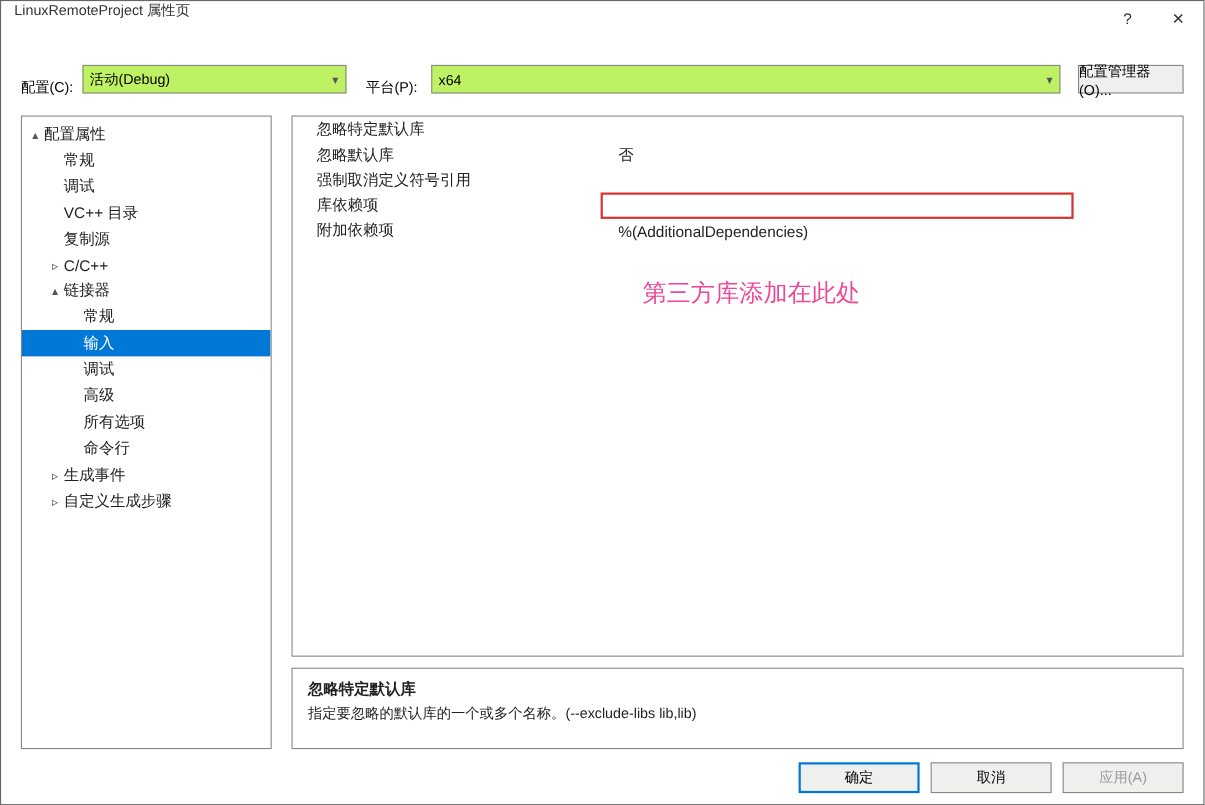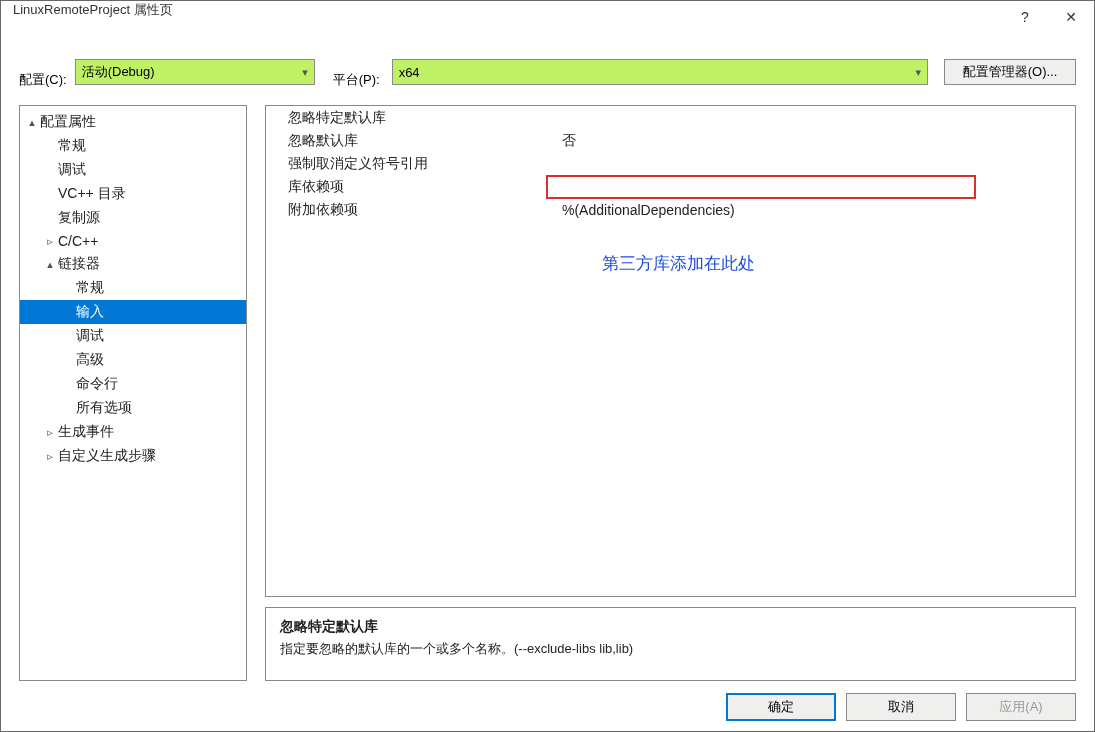--- a/index.html
+++ b/index.html
@@ -6,39 +6,39 @@
   body { margin: 0; background: #fff; width: 1095px; height: 732px; overflow: hidden; border: 1px solid #666; }
   .titlebar { height: 32px; display: flex; align-items: flex-start; padding-left: 12px; font-size: 13px; color: #333; }
   .titlebar .spacer { flex: 1; }
   .titlebar .btn { width: 46px; height: 32px; display:flex; align-items:center; justify-content:center; font-size: 14px; }
   .config-row { padding: 22px 18px 16px 18px; display:flex; align-items:center; gap: 8px; font-size: 13px; }
   .config-row label { color:#000000;margin-top:16px; }
   .select { display:flex; align-items:center; justify-content:space-between; border:1px solid #888; background:#bef264; height:26px; padding:0 6px; font-size:13px; }
   .select .arrow { font-size:11px; color:#555; }
   .sel-config { width: 240px; }
   .sel-platform { flex:1; margin-left:4px; margin-right:8px; }
-  .cfgmgr { width:132px; height:26px; border:1px solid #888; background:#efefee; font-size:13px; display:flex; align-items:center; justify-content:center; }
+  .cfgmgr { width:96px; height:26px; border:1px solid #888; background:#efefee; font-size:13px; display:flex; align-items:center; justify-content:center; }
   .main { display:flex; padding:0 18px 0 18px; gap:18px; height:576px; }
   .tree { width: 228px; border:1px solid #888; padding:4px 0; font-size:14px; overflow:auto; }
   .tree-item { padding:3px 0 3px 0; white-space:nowrap; color:#222; display:flex; align-items:center; }
   .tree-item.selected { background:#0178d6; color:#fff; }
   .tree-item .exp { display:inline-block; width:12px; text-align:center; font-size:11px; color:#555; }
   .tree-item.selected .exp { color:#fff; }
   .tree-item.d0 { padding-left:6px; }
   .tree-item.d1 { padding-left:24px; }
   .tree-item.d2 { padding-left:42px; }
   .tree-item .label { padding-left:2px; }
   .right { flex:1; display:flex; flex-direction:column; gap:10px; }
   .grid { flex:1; border:1px solid #888; position:relative; font-size:14px; }
   .grid-row { display:flex; height:23px; align-items:center; }
   .grid-row .k { width: 290px; padding-left:22px; color:#222; }
   .grid-row .v { flex:1; padding-left:6px; color:#222; }
   .grid-row.highlight .v { font-weight:700; }
   .red-box { position:absolute; border:2px solid #d92f2f; left:280px; top:69px; width:430px; height:24px; pointer-events:none; }
-  .annotation { position:absolute; left:336px; top:146px; color:#1d4ed8; font-size:17px; }
+  .annotation { position:absolute; left:318px; top:146px; color:#ec4899; font-size:22px; }
   .desc { border:1px solid #888; padding:10px 14px 22px 14px; font-size:14px; }
   .desc .t { font-weight:700; color:#222; margin-bottom:4px; }
   .desc .s { color:#222; font-size:13px; }
   .footer { padding:12px 18px 0 0; display:flex; justify-content:flex-end; gap:10px; }
   .footer .btn { width:110px; height:28px; border:1px solid #888; background:#efefee; font-size:13px; display:flex; align-items:center; justify-content:center; }
   .footer .btn.primary { border:2px solid #0178d6; }
   .footer .btn.disabled { color:#999; }
 </style>
 </head>
 <body>
@@ -105,25 +105,25 @@
       <div class="tree-item d2">
         <span class="exp"></span>
         <span class="label">调试</span>
       </div>
       <div class="tree-item d2">
         <span class="exp"></span>
         <span class="label">高级</span>
       </div>
       <div class="tree-item d2">
         <span class="exp"></span>
-        <span class="label">命令行</span>
+        <span class="label">所有选项</span>
       </div>
       <div class="tree-item d2">
         <span class="exp"></span>
-        <span class="label">所有选项</span>
+        <span class="label">命令行</span>
       </div>
       <div class="tree-item d1">
         <span class="exp">▹</span>
         <span class="label">生成事件</span>
       </div>
       <div class="tree-item d1">
         <span class="exp">▹</span>
         <span class="label">自定义生成步骤</span>
       </div>
     </div>

